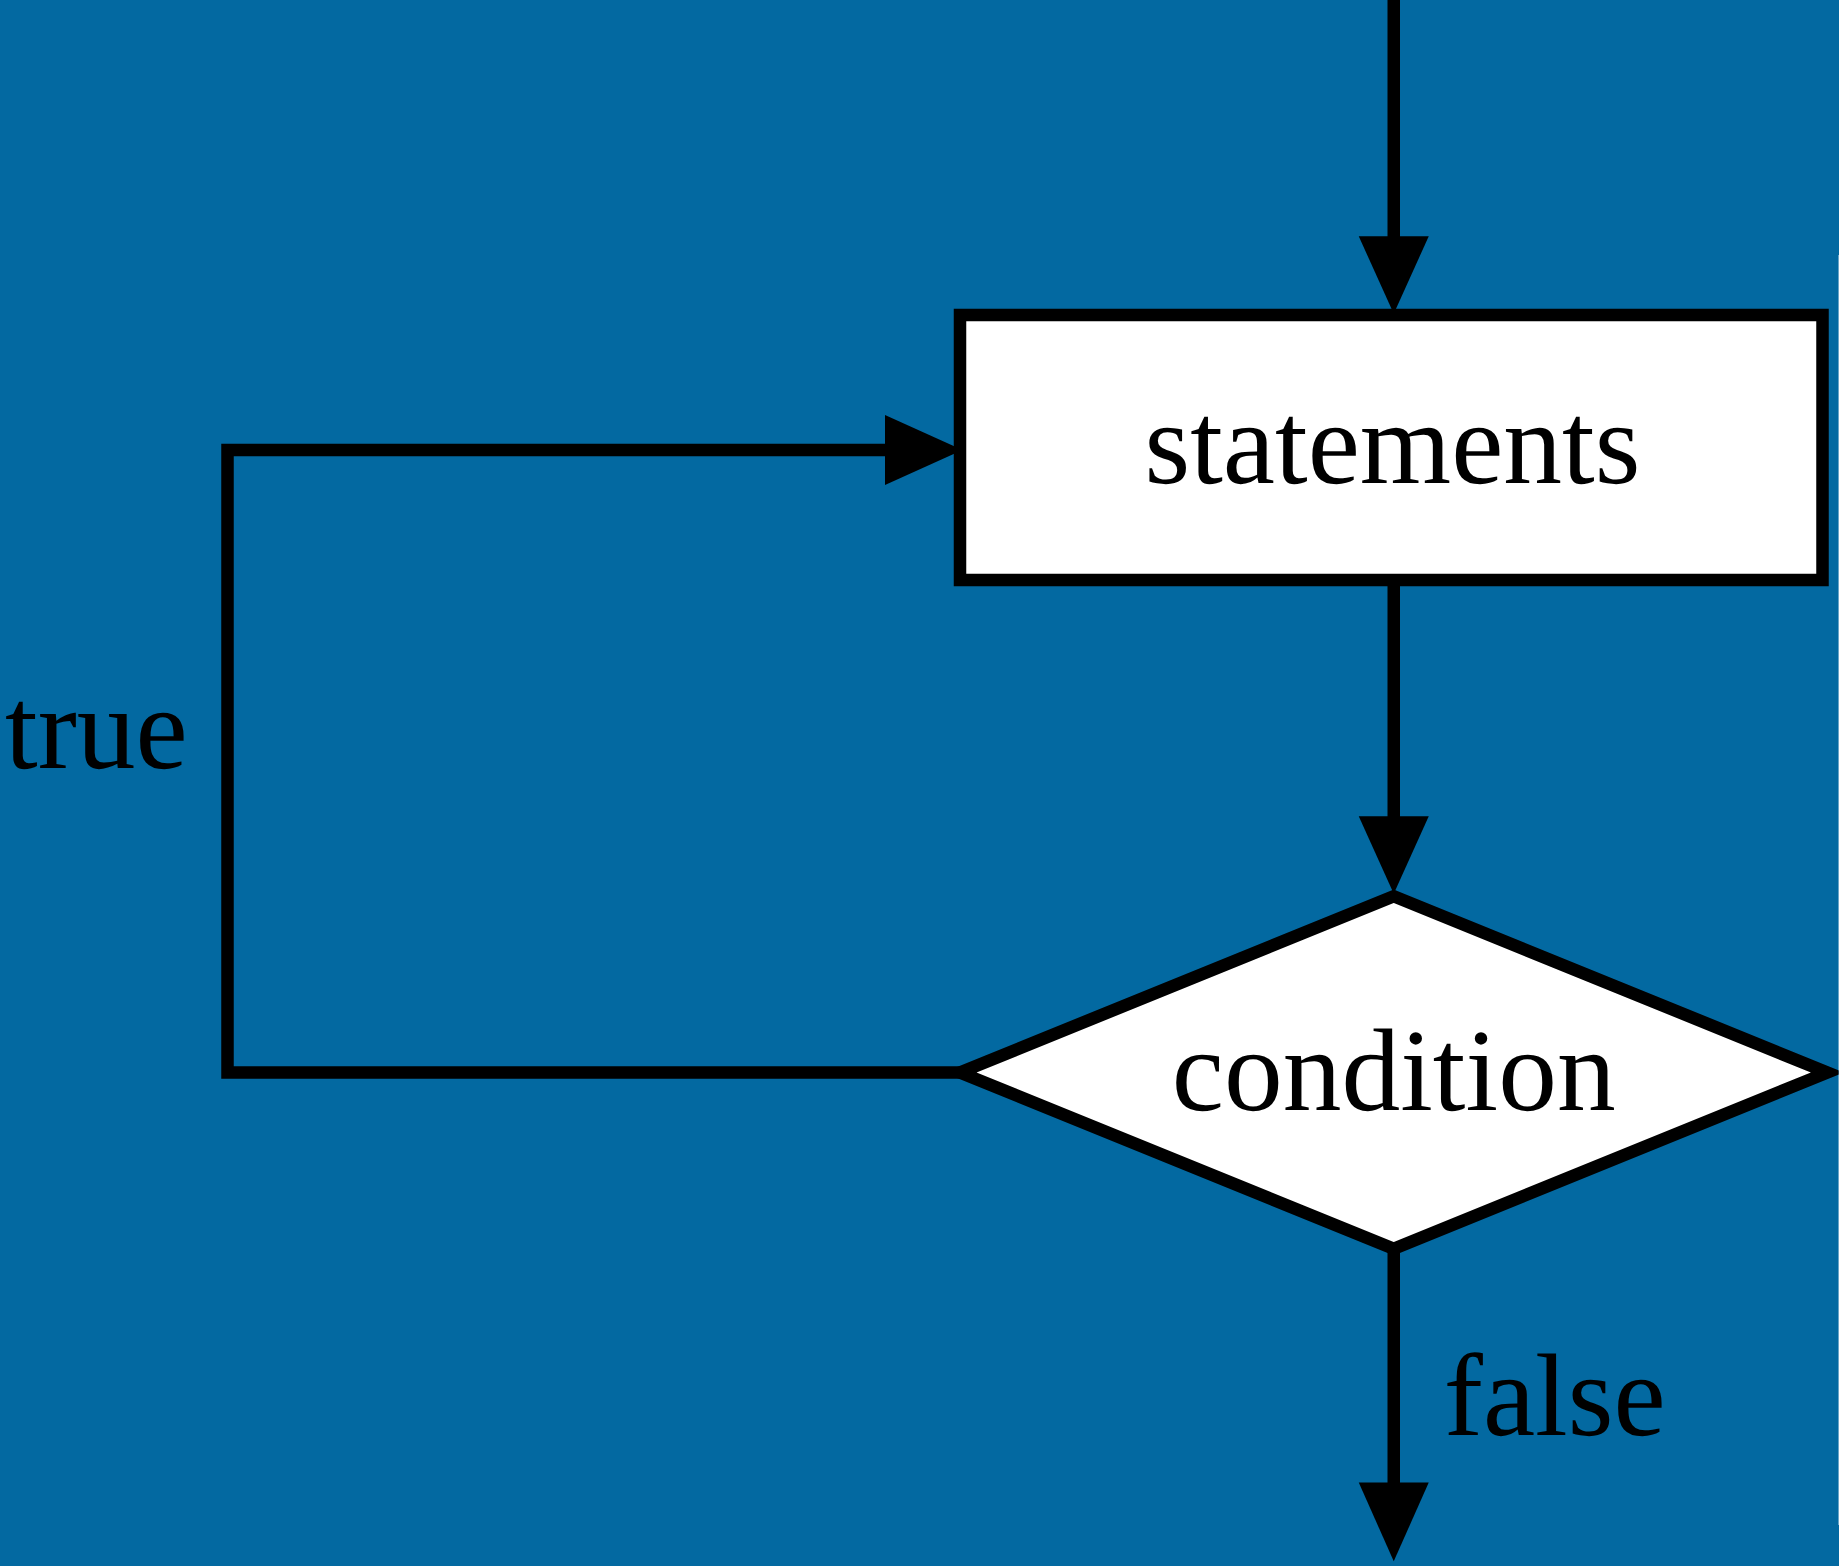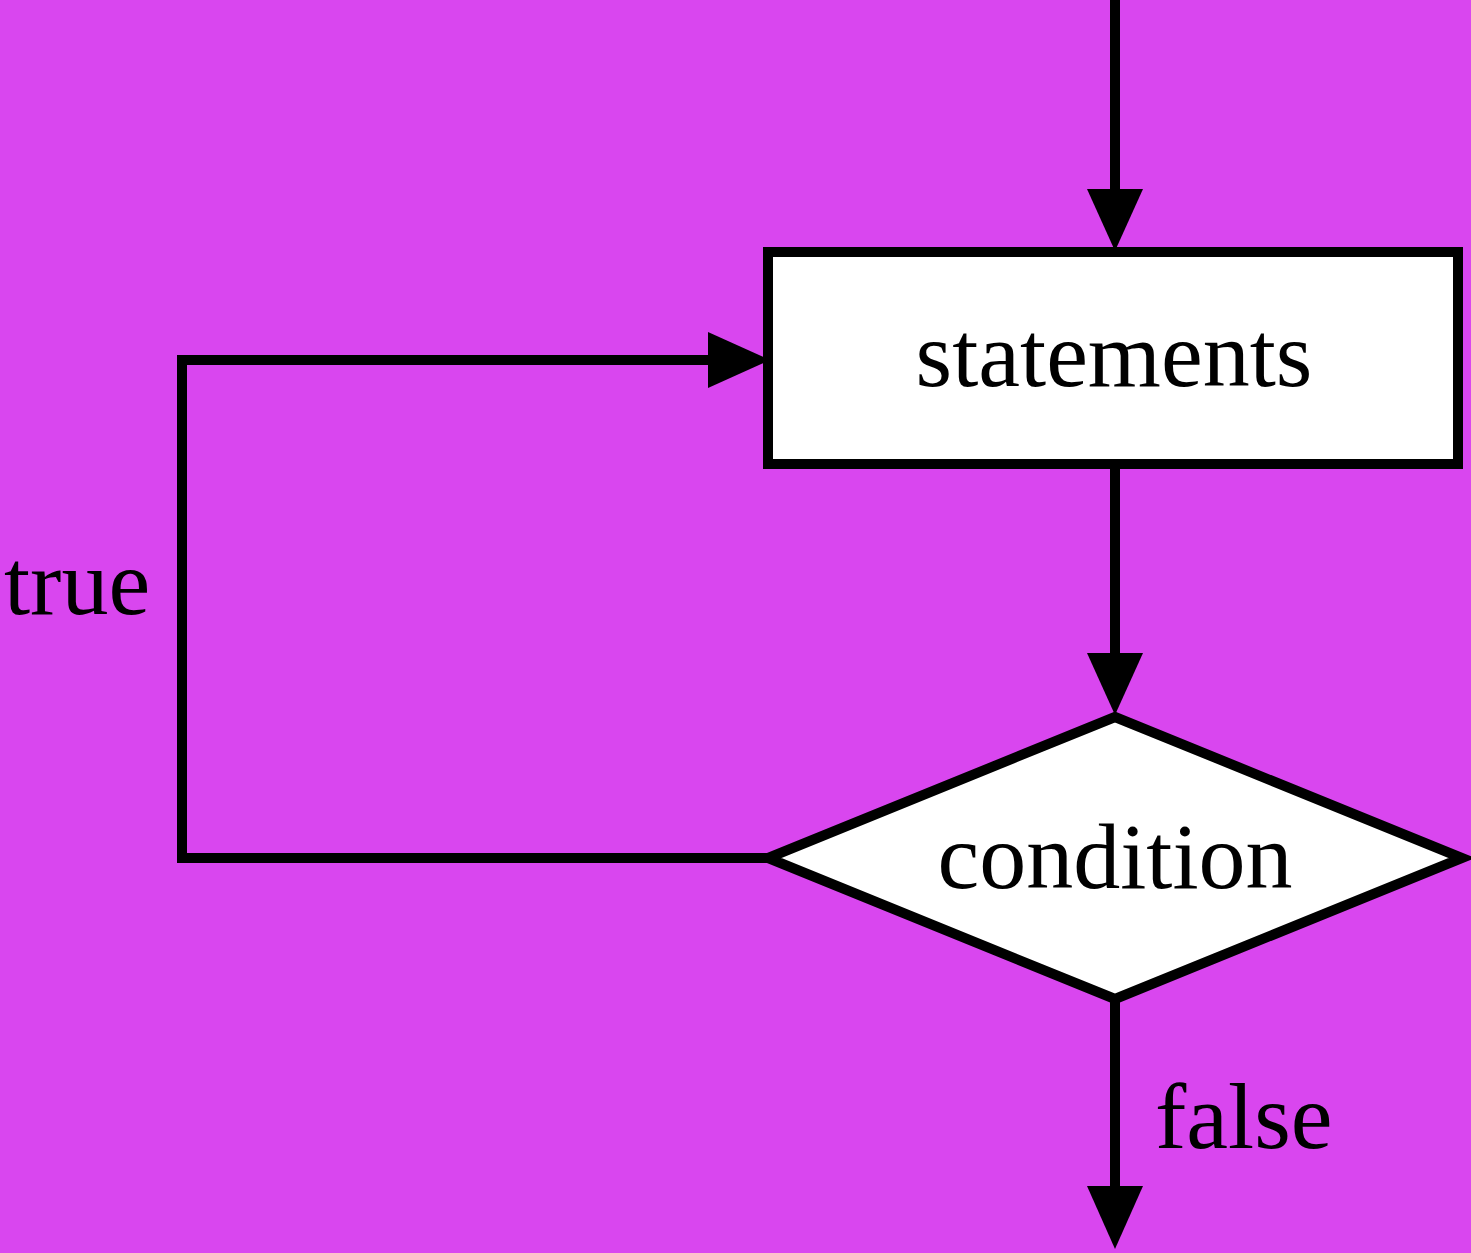--- a/index.html
+++ b/index.html
@@ -4,21 +4,21 @@
 <style>
   html, body {
     margin: 0;
     padding: 0;
     background: #ffffff;
   }
   .canvas-wrap {
     width: 1471px;
     height: 1253px;
     position: relative;
-    background: #d946ef;
+    background: #0369a1;
     overflow: hidden;
   }
   svg.flowchart {
     display: block;
     width: 1471px;
     height: 1253px;
   }
   .shape {
     fill: #ffffff;
     stroke: #000000;

